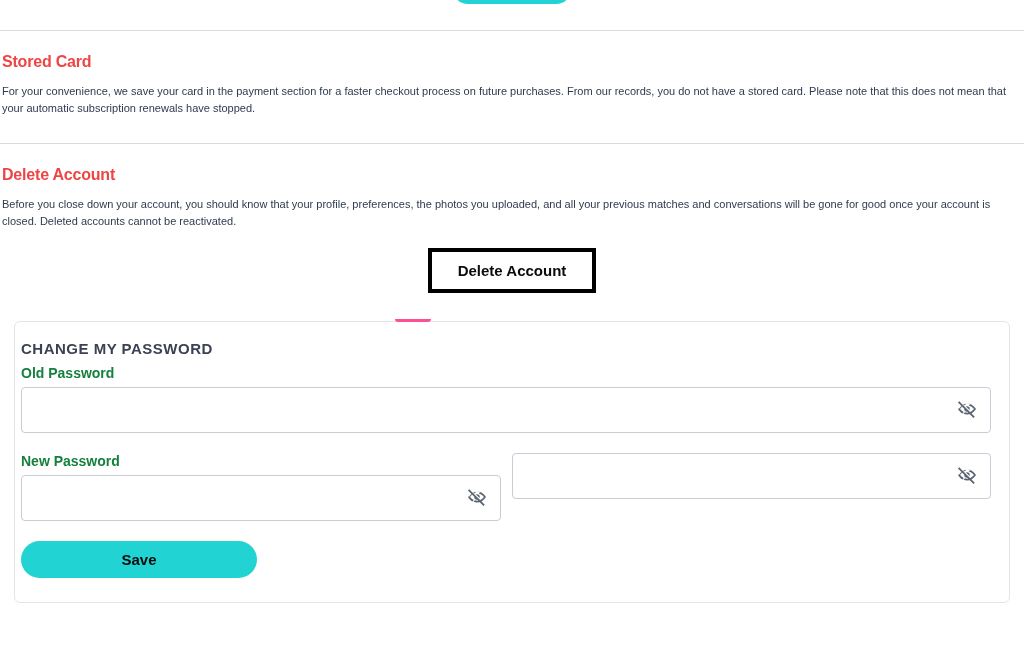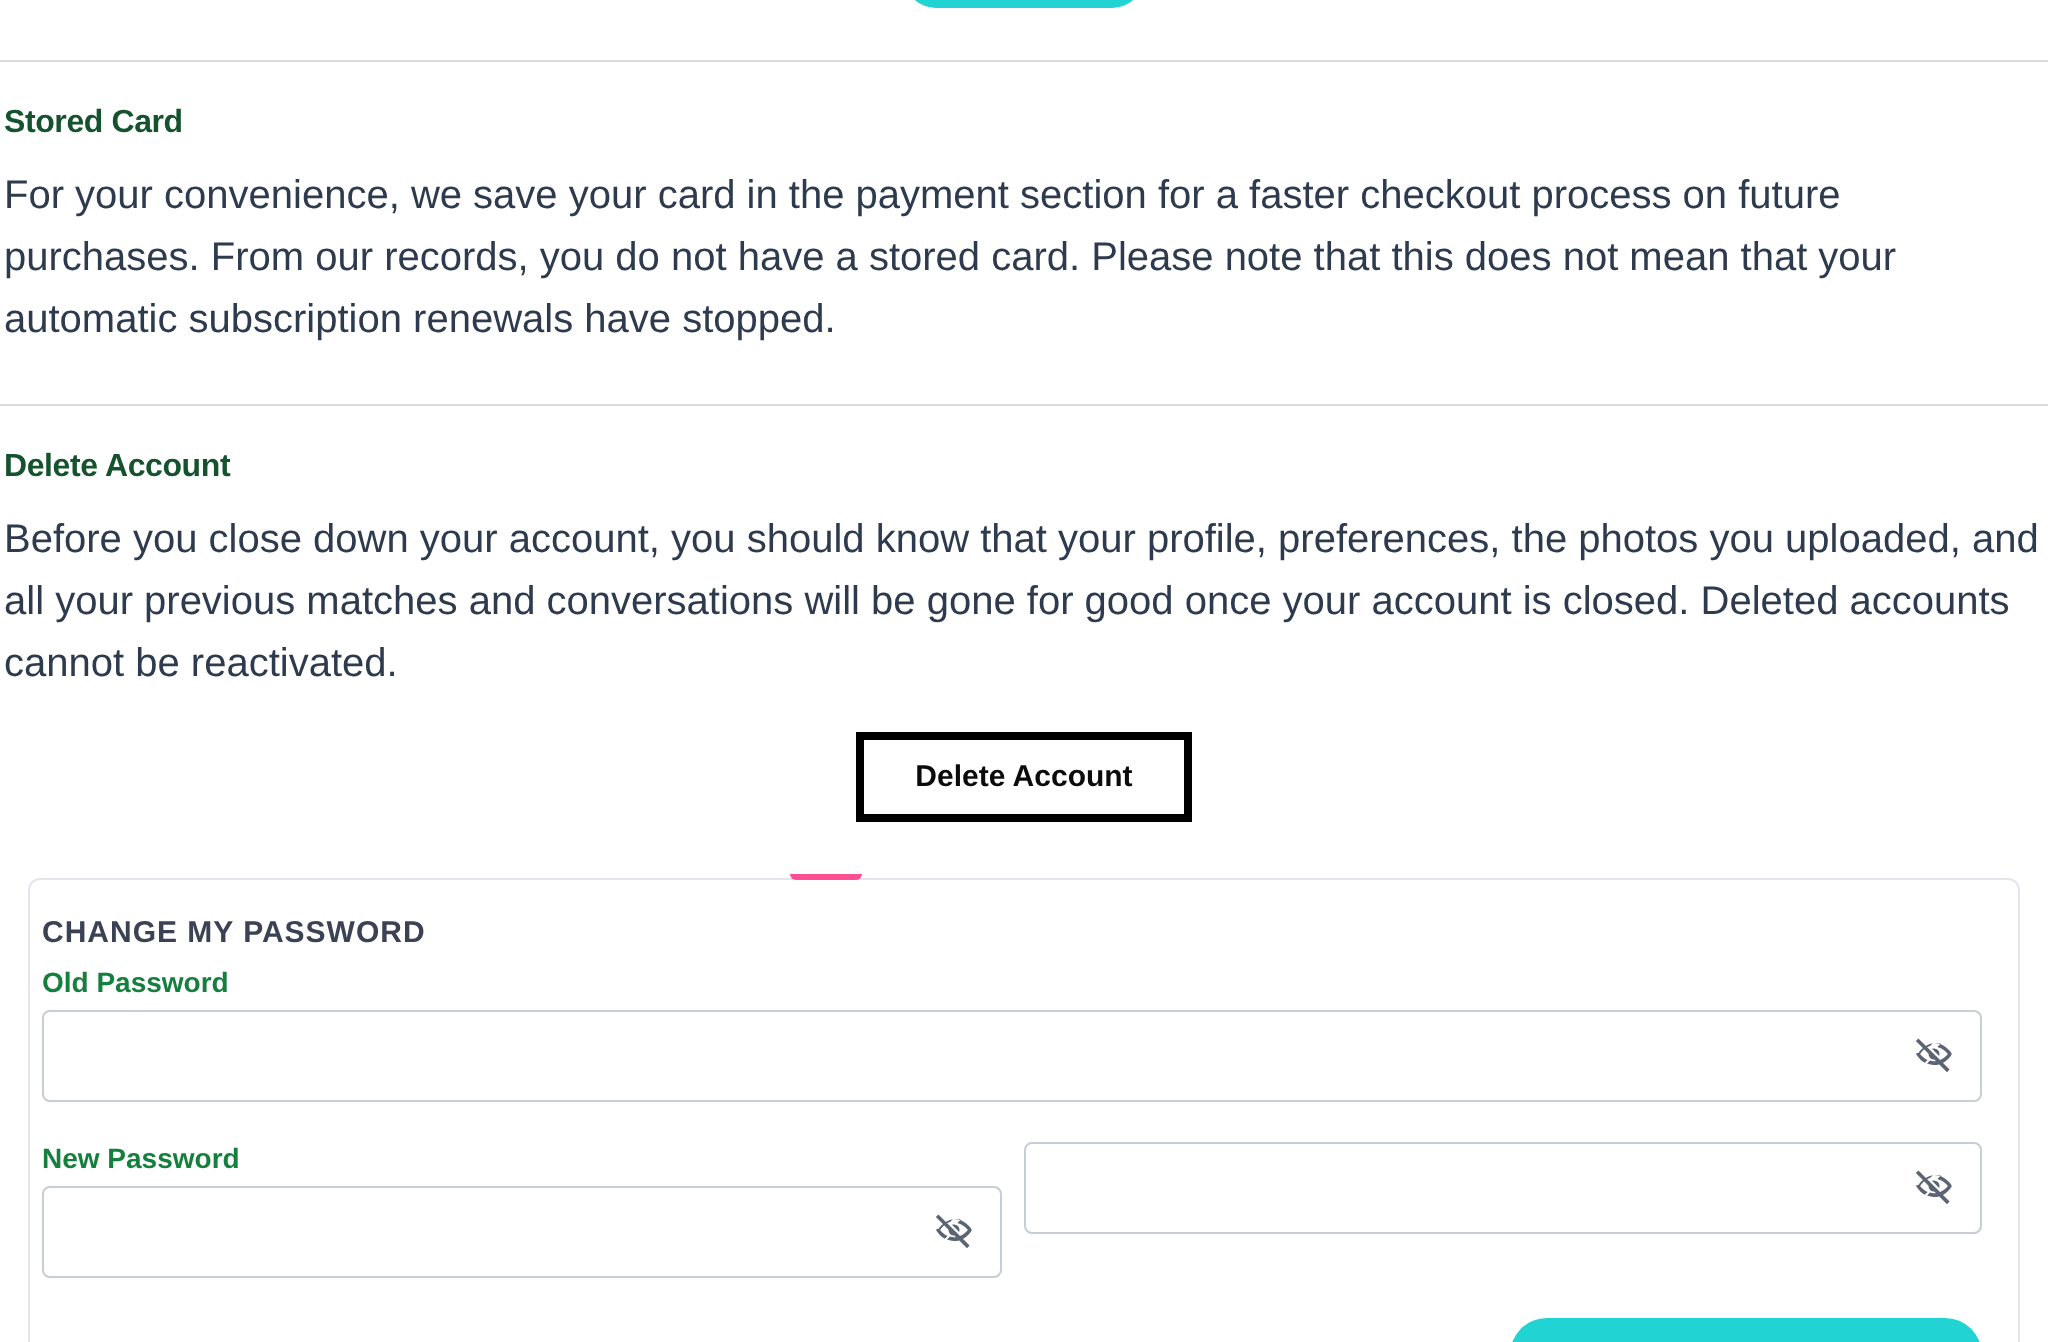--- a/index.html
+++ b/index.html
@@ -29,25 +29,25 @@
   hr.divider {
     border: none;
     border-top: 1px solid #d8dbe0;
     margin: 26px 0 22px 0;
   }
   .section { padding: 0 2px; }
   .section h2 {
     font-size: 16px;
     font-weight: 800;
     margin: 0 0 12px 0;
-    color: #14532d;
+    color: #ef4444;
     letter-spacing: -0.2px;
   }
   .section p {
-    font-size: 20px;
+    font-size: 11px;
     line-height: 1.55;
     color: #2e3b4e;
     margin: 0 0 10px 0;
   }
   .delete-row {
     display: flex;
     justify-content: center;
     margin-top: 18px;
     margin-bottom: 28px;
   }
@@ -122,21 +122,21 @@
     align-items: center;
     justify-content: center;
   }
   .eye-btn svg { fill: #5b6473; }
   .row-two {
     display: flex;
     gap: 11px;
     margin-bottom: 20px;
   }
   .col { flex: 1; }
-  .save-row { display: flex; justify-content: flex-end; }
+  .save-row { display: flex; justify-content: flex-start; }
   .save-button {
     background: #22d3d3;
     color: #0b0b0b;
     border: none;
     font-weight: 700;
     font-size: 15px;
     padding: 10px 0;
     width: 236px;
     border-radius: 22px;
     cursor: pointer;

